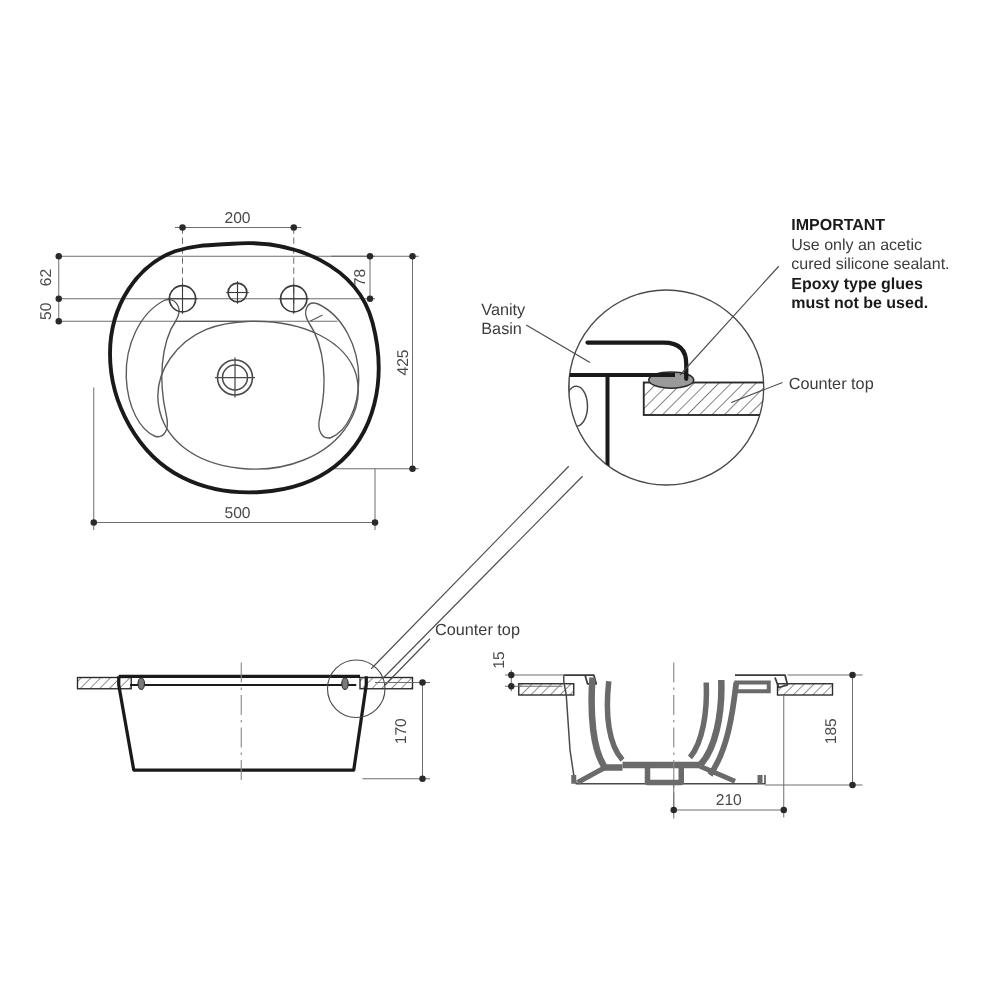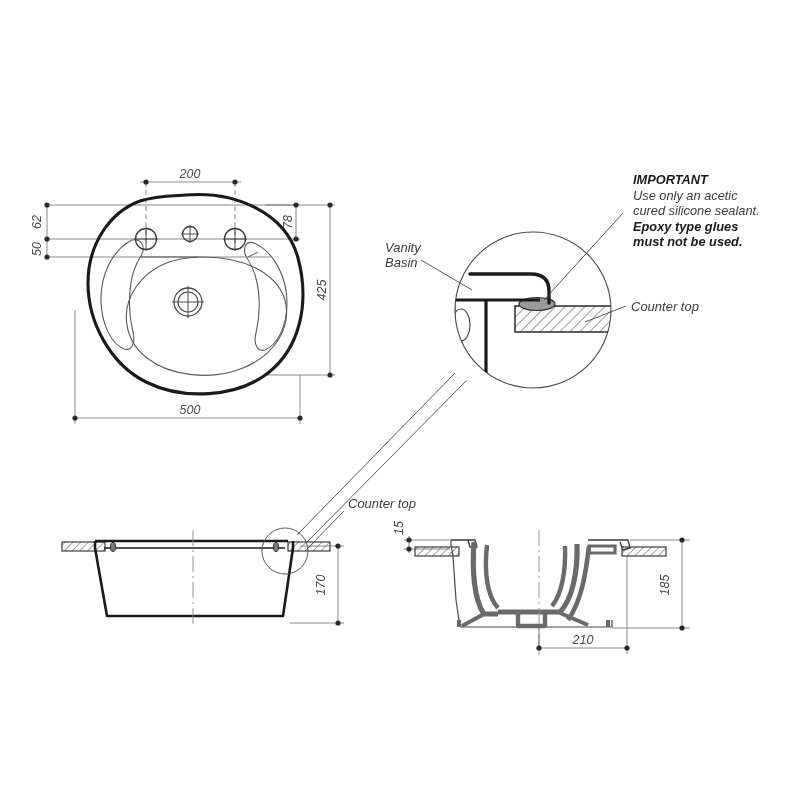--- a/index.html
+++ b/index.html
@@ -12,21 +12,20 @@
     font-family: "Liberation Sans", sans-serif;
     width: 800px;
     height: 800px;
     overflow: hidden;
   }
   #sheet {
     position: relative;
     width: 800px;
     height: 800px;
     background: #ffffff;
-    font-style: italic;
   }
   #sheet svg {
     position: absolute;
     top: 0;
     left: 0;
     display: block;
   }
   text {
     font-family: "Liberation Sans", sans-serif;
     fill: #3a3a3a;

